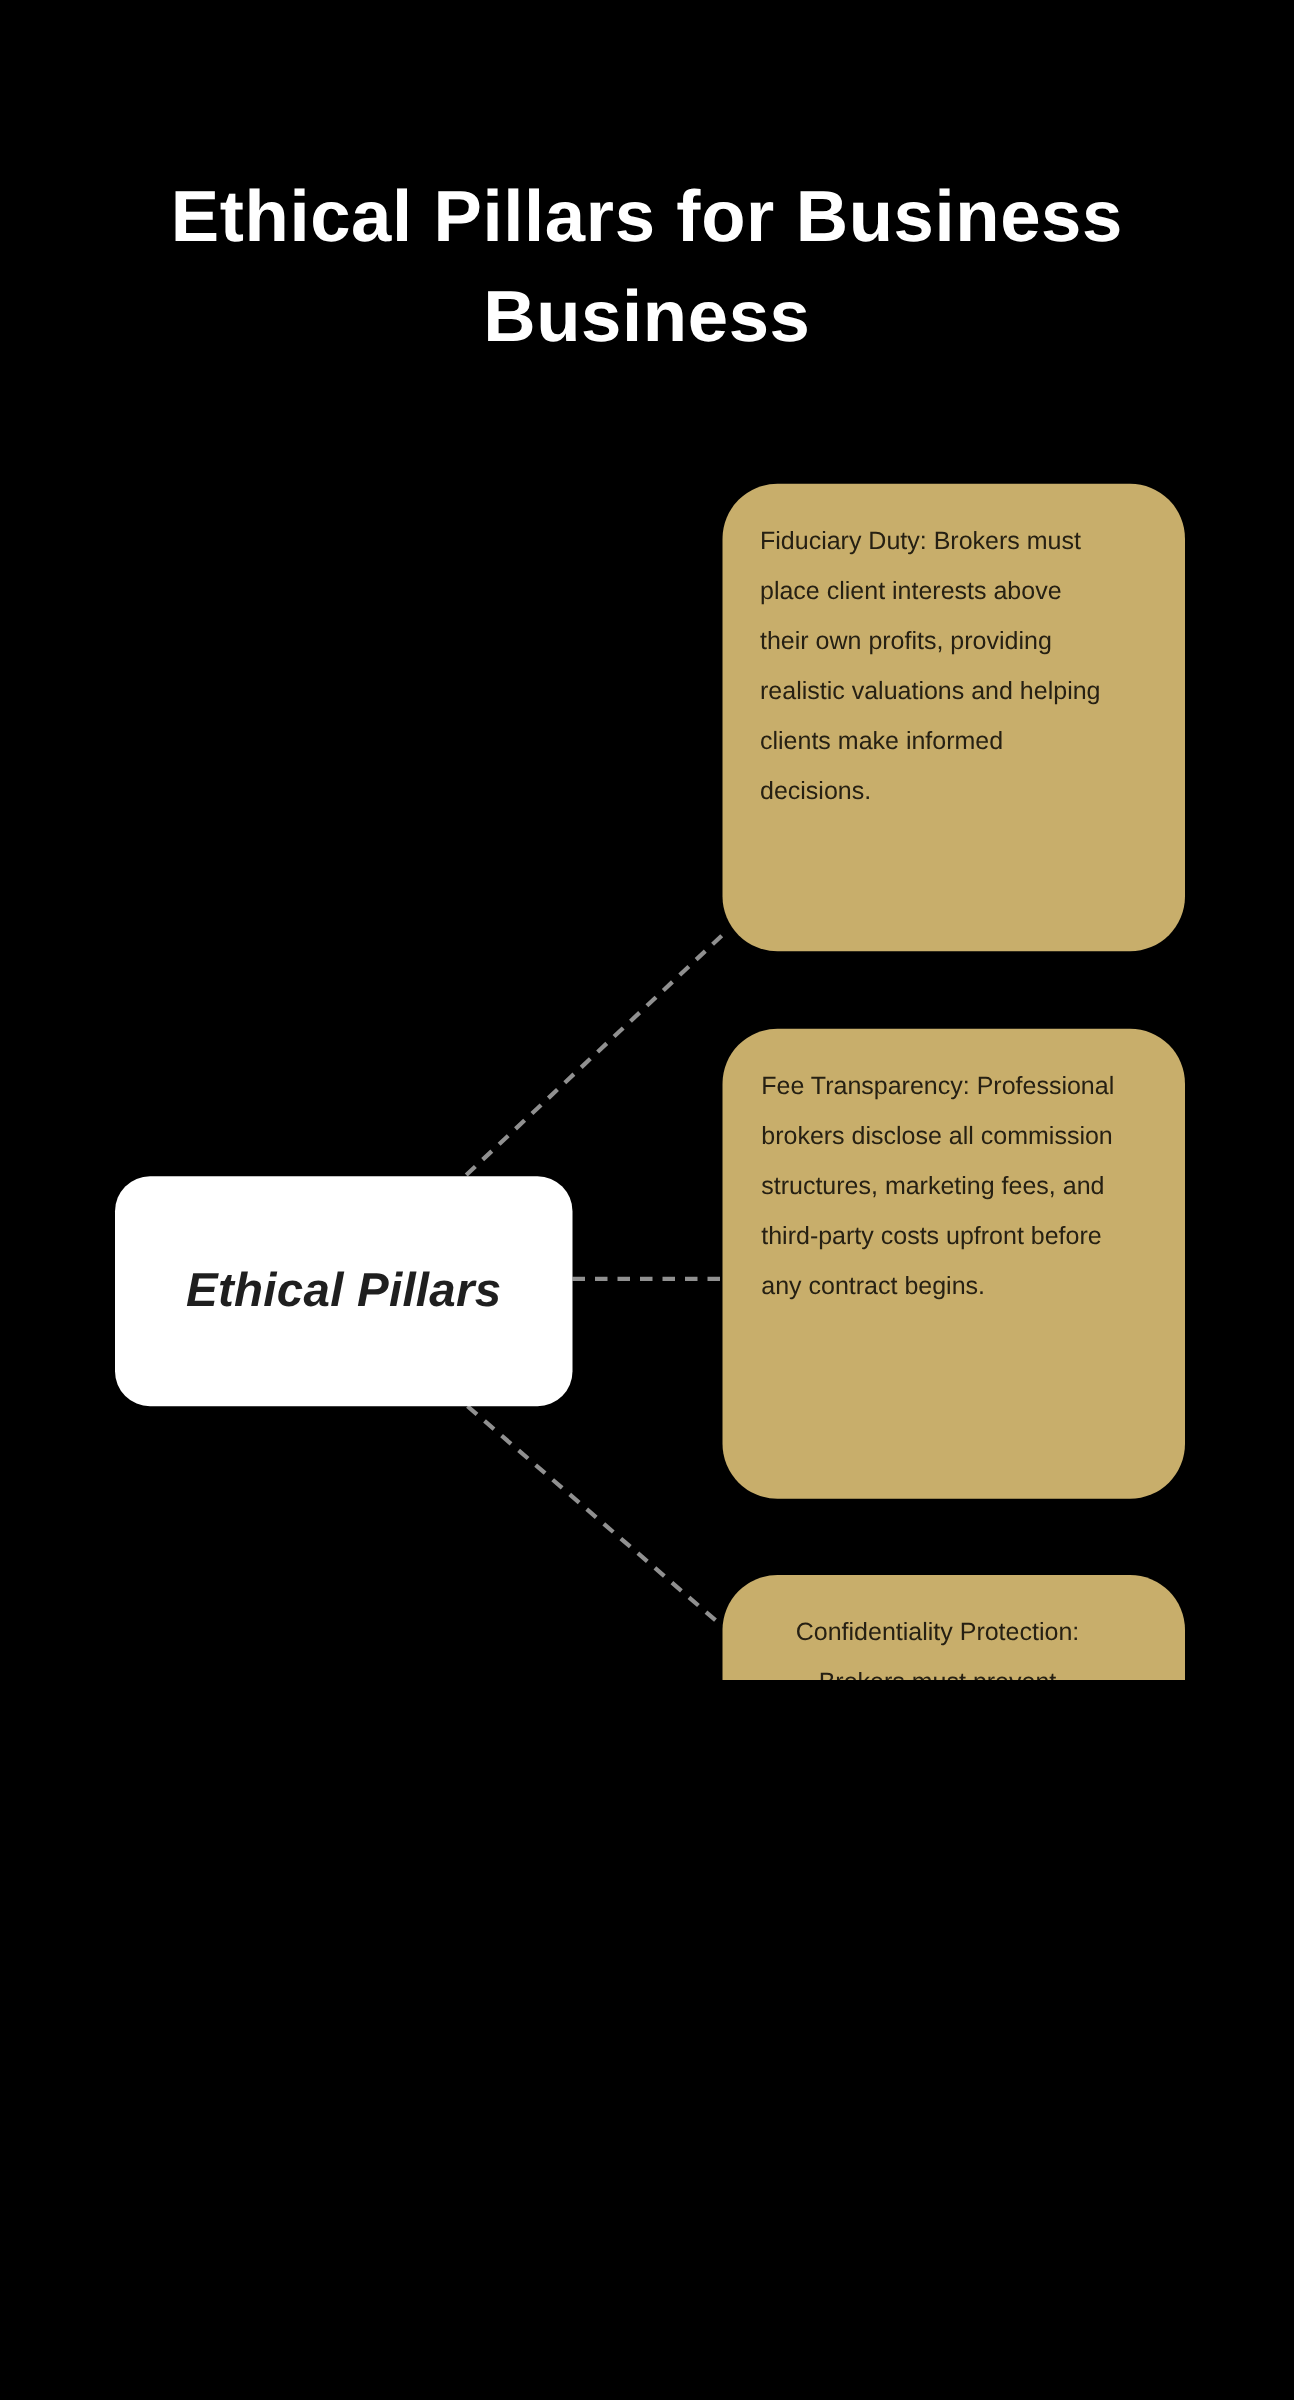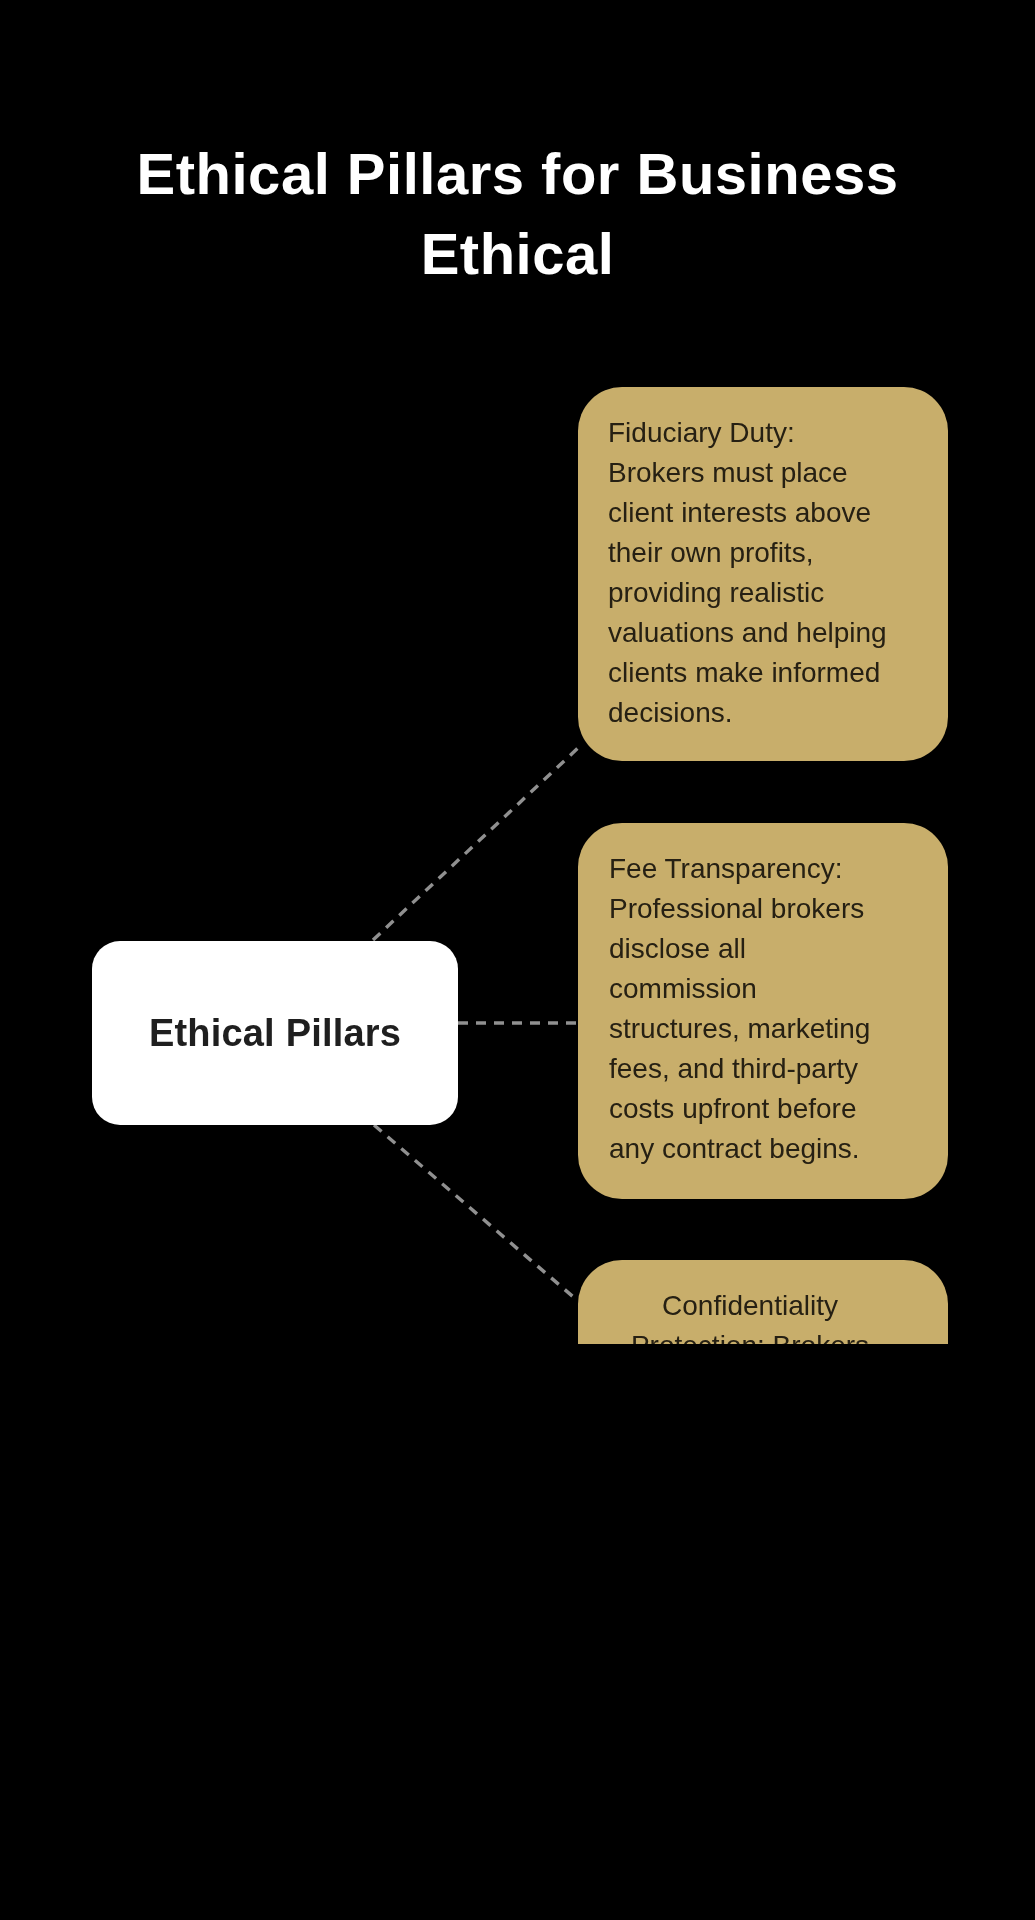--- a/index.html
+++ b/index.html
@@ -55,49 +55,50 @@
     border-radius: 28px;
     display: flex;
     align-items: center;
     justify-content: center;
   }
   .root-node .root-label {
     color: #1f1f1f;
     font-size: 38px;
     font-weight: 700;
     letter-spacing: 0.2px;
+    font-style: italic;
   }
   .branch-card {
     position: absolute;
     left: 578px;
     width: 370px;
     box-sizing: border-box;
     background: #C8AE6B;
     border-radius: 44px;
     padding: 26px 56px 26px 30px;
     color: #262013;
-    font-size: 28px;
+    font-size: 20px;
     line-height: 40px;
     font-weight: 400;
   }
   .branch-card p {
     margin: 0;
   }
   .card-1 { top: 387px;  min-height: 374px; }
   .card-2 { top: 823px;  min-height: 376px; padding-left: 31px; }
   .card-3 { top: 1260px; min-height: 416px; text-align: center; }
 </style>
 </head>
 <body>
 
 <div class="canvas">
 
   <h1 class="page-title">
     <span class="title-line">Ethical Pillars for Business</span>
-    <span class="title-line">Ethical</span>
+    <span class="title-line">Business</span>
   </h1>
 
   <svg class="connector-svg" viewBox="0 0 1035 1920">
     <line class="connector" x1="373" y1="940" x2="578" y2="748"></line>
     <line class="connector" x1="458" y1="1023" x2="577" y2="1023"></line>
     <line class="connector" x1="374" y1="1125" x2="578" y2="1301"></line>
   </svg>
 
   <div class="root-node">
     <span class="root-label">Ethical Pillars</span>

